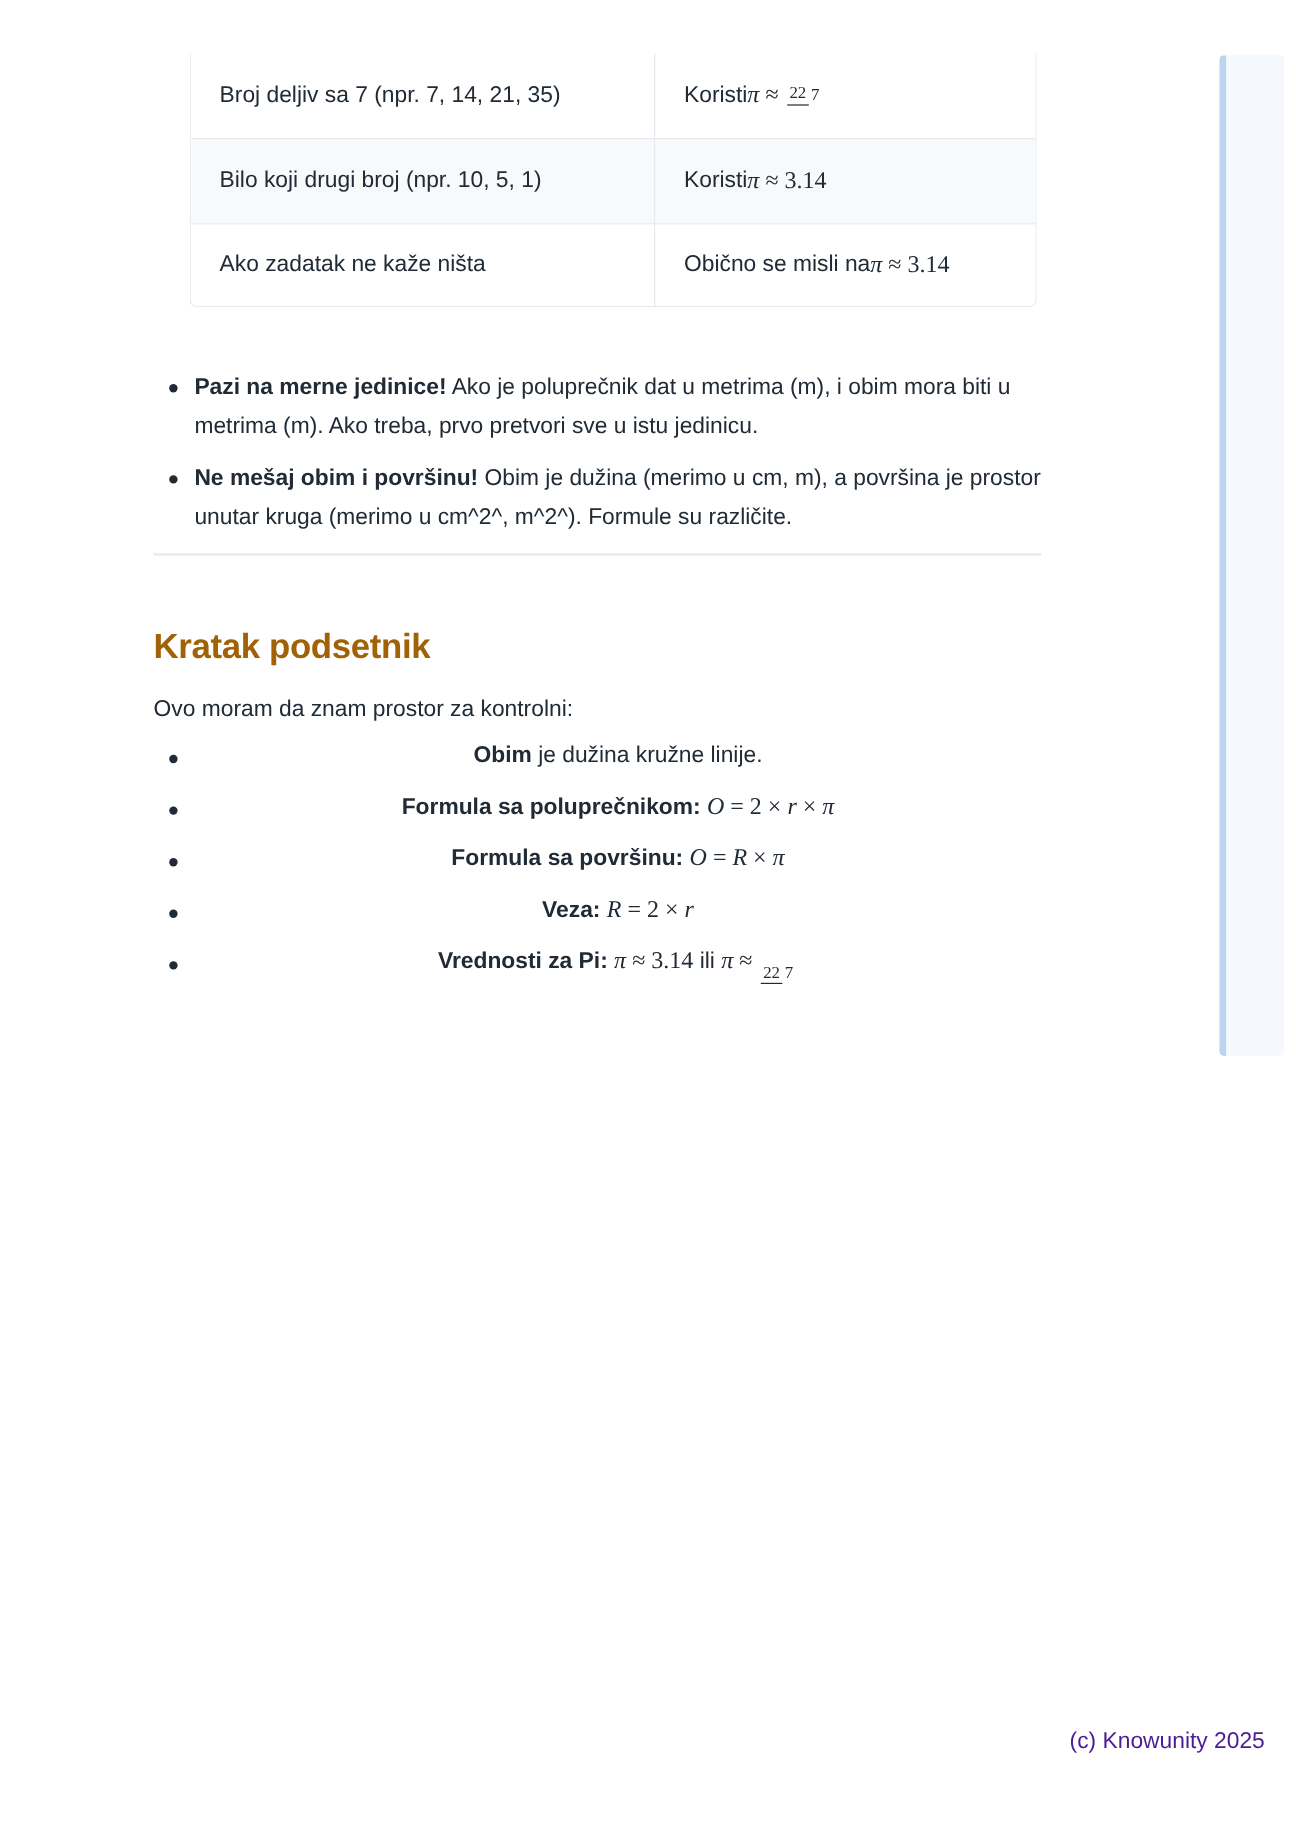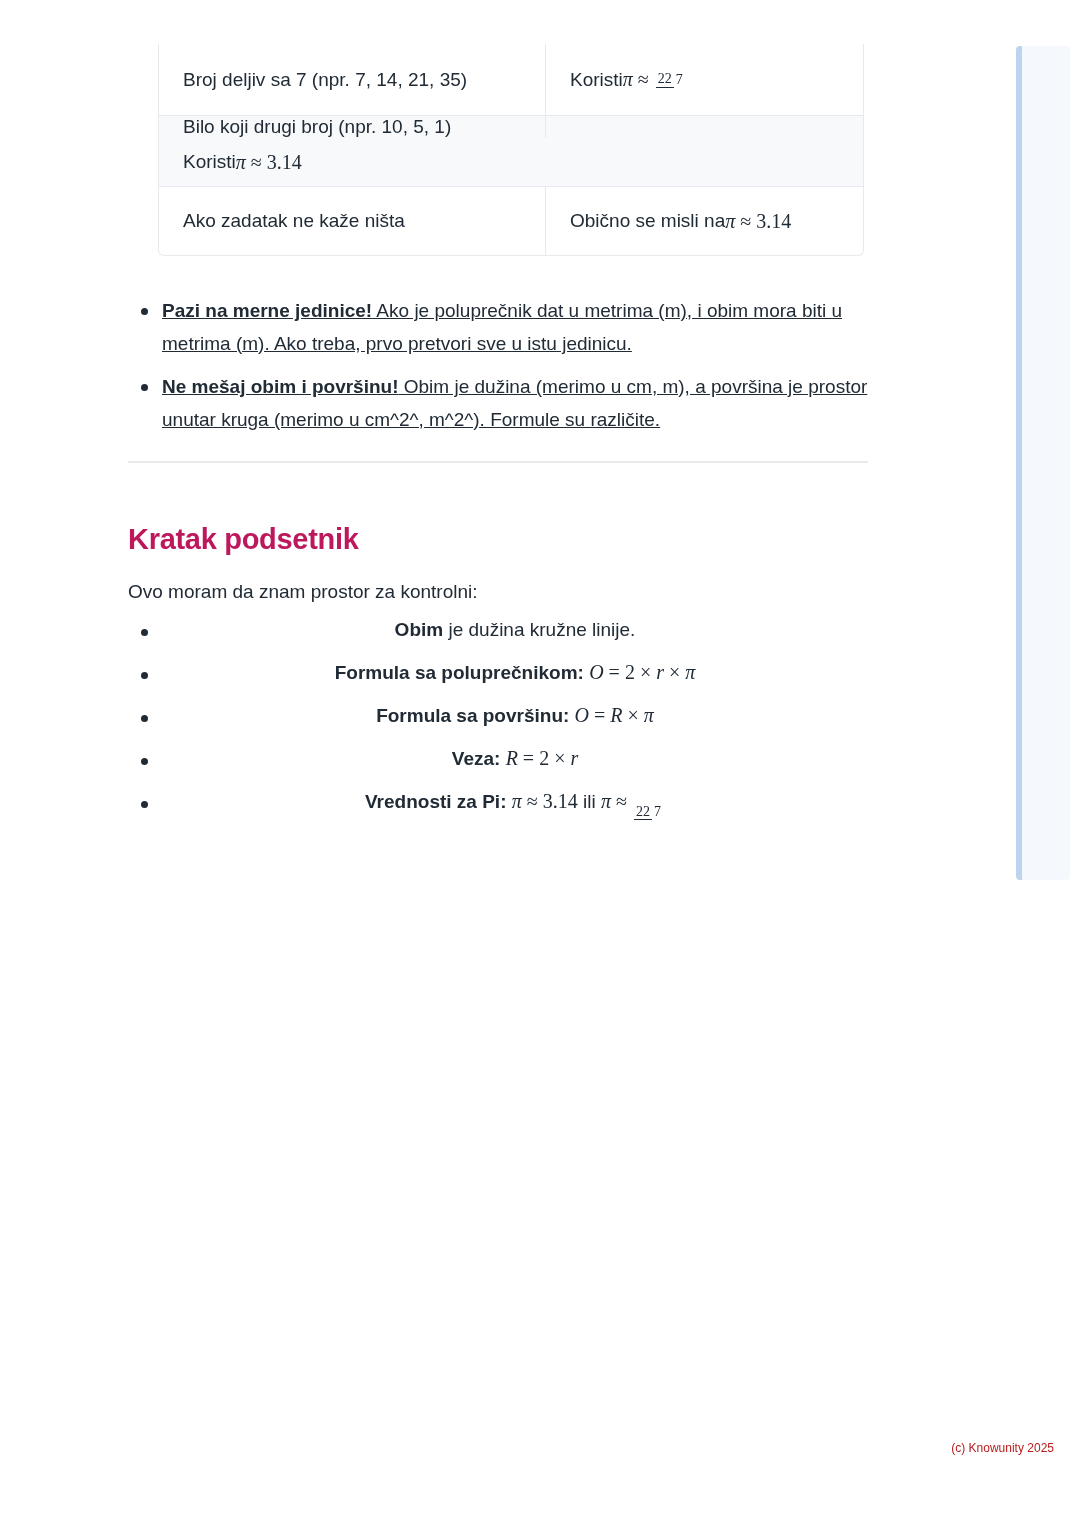--- a/index.html
+++ b/index.html
@@ -24,21 +24,21 @@
     border-left: 1px solid #e7e9ee;
     border-right: 1px solid #e7e9ee;
     border-bottom: 1px solid #e7e9ee;
     border-radius: 0 0 6px 6px;
     overflow: hidden;
     background: #ffffff;
   }
   .pi-row { display: flex; }
   .pi-row + .pi-row { border-top: 1px solid #e7e9ee; }
   .pi-row.r0 { height: 71px; }
-  .pi-row.r1 { height: 70px; background: #f8f9fb; flex-direction: column; }
+  .pi-row.r1 { height: 70px; background: #f8f9fb; }
   .pi-row.r2 { height: 68px; }
   .pi-cell {
     display: flex;
     align-items: center;
     padding: 0 24px;
     font-size: 19px;
     box-sizing: border-box;
     white-space: nowrap;
   }
   .pi-cell.c1 { width: 387px; border-right: 1px solid #e7e9ee; }
@@ -59,26 +59,25 @@
     vertical-align: -0.55em;
     margin: 0 2px;
   }
   .fnum { border-bottom: 1px solid #212b36; padding: 0 2px; }
   .fden { padding: 0 2px; }
 
   
   .warn-list {
     position: absolute;
     left: 90px;
-    top: 295px;
+    top: 307px;
     width: 740px;
     list-style: none;
     margin: 0;
     padding: 0;
-    text-decoration: underline;
   }
   .warn-item {
     position: relative;
     padding-left: 34px;
     font-size: 19px;
     line-height: 32.5px;
     margin-bottom: 11px;
   }
   .warn-item .dot,
   .rem-item .dot {
@@ -101,21 +100,21 @@
     background: #e8eaee;
   }
 
   
   .section-heading {
     position: absolute;
     left: 90px;
     top: 499px;
     font-size: 29px;
     font-weight: 700;
-    color: #be185d;
+    color: #a16207;
     letter-spacing: -0.3px;
   }
   .intro-text {
     position: absolute;
     left: 90px;
     top: 562px;
     font-size: 19px;
   }
   .rem-list {
     position: absolute;
@@ -134,22 +133,22 @@
     line-height: 27px;
     margin-bottom: 16px;
     white-space: nowrap;
   }
 
   
   .page-footer {
     position: absolute;
     top: 1441px;
     right: 64px;
-    font-size: 12px;
-    color: #b91c1c;
+    font-size: 19px;
+    color: #4c1d95;
   }
 
   
   .scroll-indicator {
     position: absolute;
     left: 978px;
     top: 46px;
     width: 54px;
     height: 834px;
     background: #f5f9fd;

